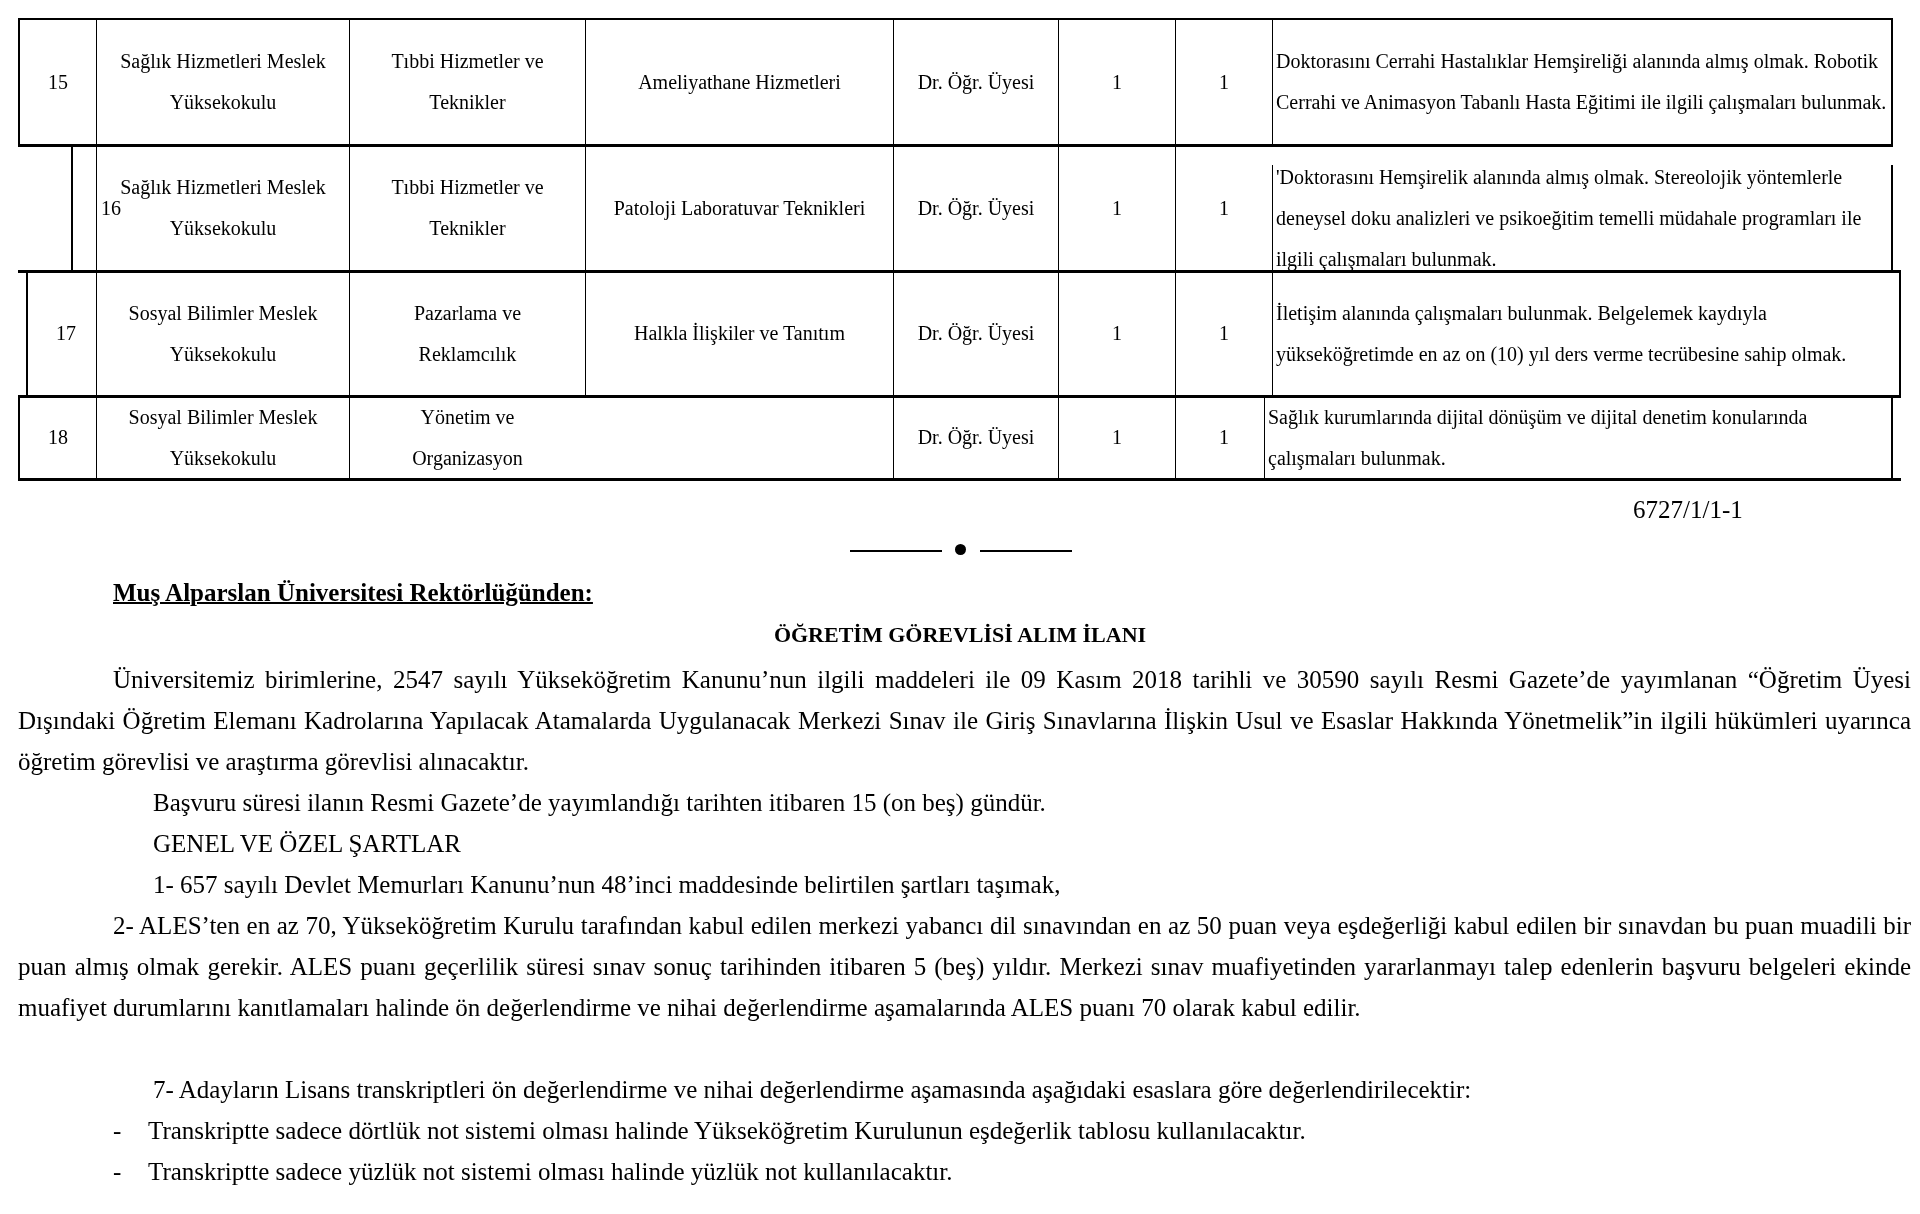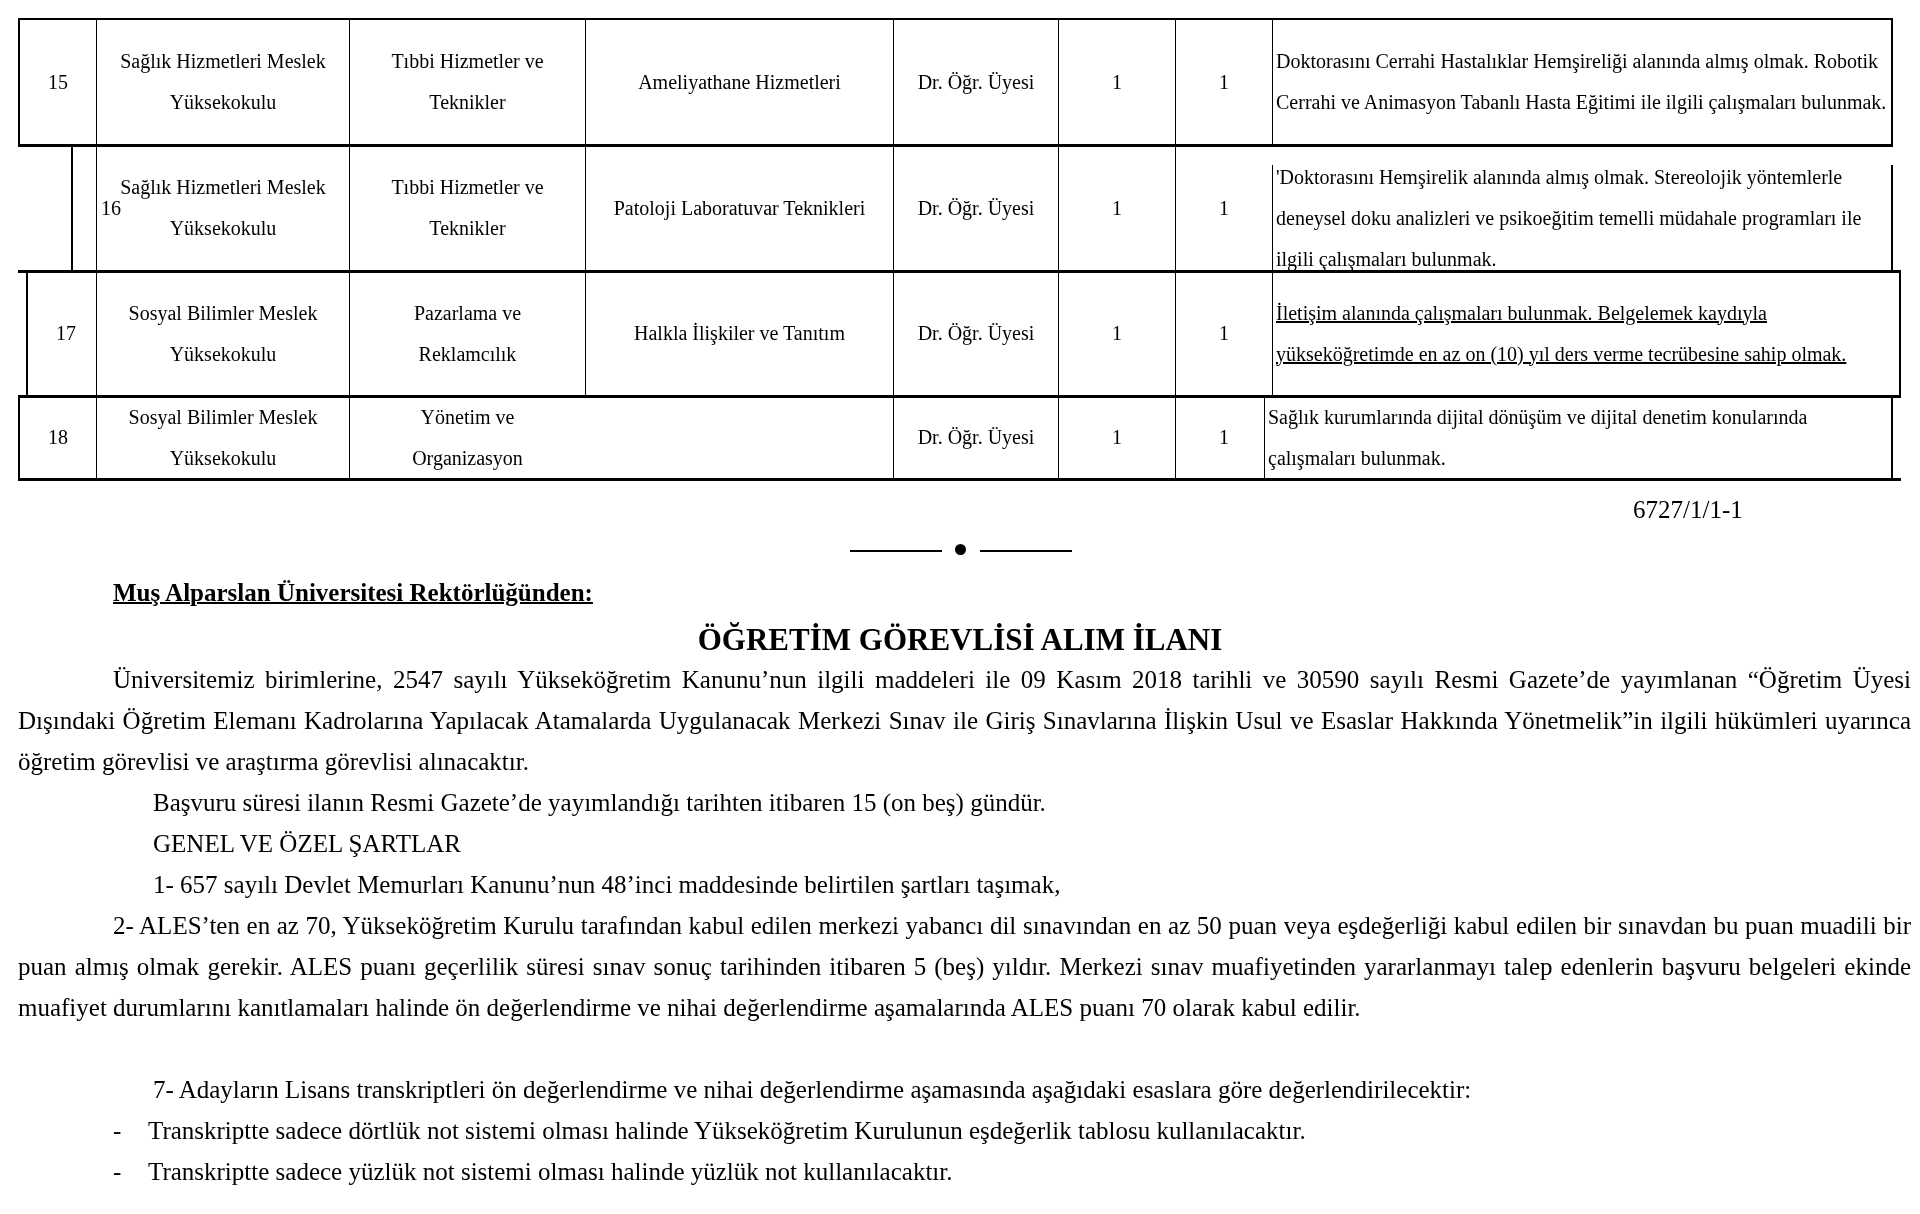--- a/index.html
+++ b/index.html
@@ -18,21 +18,21 @@
   .cell.desc {
     justify-content: flex-start; text-align: left; padding-left: 3px;
     font-size: 20px; line-height: 41px; border-right: 2px solid #000;
   }
   .rowline { position: absolute; height: 3px; background: #000; }
   .refnum { position: absolute; left: 1633px; top: 496px; font-size: 25px; }
   .sep { position: absolute; left: 850px; top: 539px; width: 230px; height: 20px; }
   .sep .dash { position: absolute; top: 11px; height: 2px; background: #000; width: 92px; }
   .sep .dot { position: absolute; left: 105px; top: 5px; width: 11px; height: 11px; border-radius: 50%; background: #000; }
   .hdr { position: absolute; left: 113px; top: 579px; font-size: 25px; font-weight: bold; text-decoration: underline; text-decoration-thickness: 2px; }
-  .title { position: absolute; left: 0; width: 1920px; top: 622px; text-align: center; font-size: 31px; font-weight: bold; }
+  .title { position: absolute; left: 0; width: 1920px; top: 622px; text-align: center; font-size: 22px; font-weight: bold; }
   .para { position: absolute; left: 18px; width: 1893px; font-size: 25px; line-height: 41px; text-align: justify; }
   .para .ind { display: inline-block; width: 95px; }
   .line { position: absolute; left: 113px; font-size: 25px; line-height: 41px; white-space: nowrap; margin-left: 40px; }
   .bullet { position: absolute; left: 113px; font-size: 25px; line-height: 41px; white-space: nowrap; }
   .bullet .b { display: inline-block; width: 35px; }
 </style>
 </head>
 <body>
 
 <div class="tbl">
@@ -106,21 +106,21 @@
       </div>
     <div class="cell" style="left:875px;width:165px;">
         <span>Dr. Öğr. Üyesi</span>
       </div>
     <div class="cell" style="left:1040px;width:117px;">
         <span>1</span>
       </div>
     <div class="cell" style="left:1157px;width:97px;">
         <span>1</span>
       </div>
-    <div class="cell desc" style="left:1254px;width:629px;text-decoration:underline;">
+    <div class="cell desc" style="left:1254px;width:629px;">
         <span>İletişim alanında çalışmaları bulunmak. Belgelemek kaydıyla yükseköğretimde en az on (10) yıl ders verme tecrübesine sahip olmak.</span>
       </div>
   </div>
 
   <div class="row" style="top:396px;height:83px;width:1883px;">
     <div class="cell first" style="left:0;width:78px;">
         <span>18</span>
       </div>
     <div class="cell" style="left:78px;width:253px;">
         <span style="display:block;width:230px;">Sosyal Bilimler Meslek Yüksekokulu</span>

